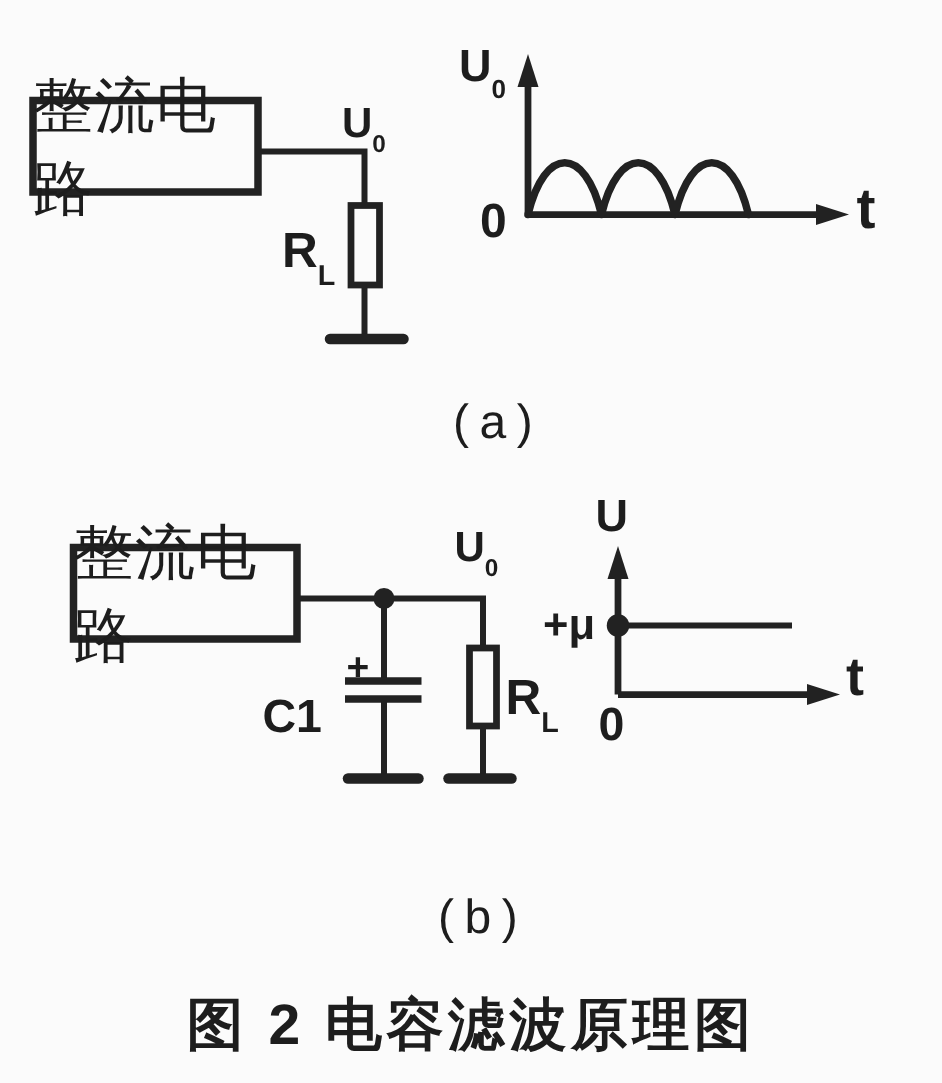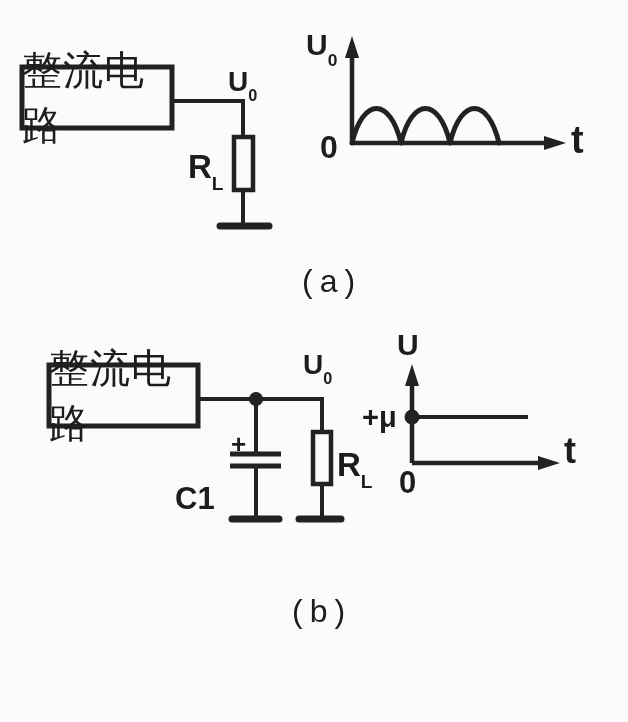--- a/index.html
+++ b/index.html
@@ -79,30 +79,31 @@
   <div class="lbl" style="left:571px;top:121px;font-size:38px;font-weight:600;">t</div>
 
   <div class="tag" style="left:302px;top:263px;">(a)</div>
 
   <div class="boxlbl" style="left:49px;top:365px;width:149px;height:61px;">整流电路</div>
 
   <div class="lbl" style="left:303px;top:351px;font-size:28px;"><span>U</span><sub>0</sub></div>
 
   <div class="lbl" style="left:231px;top:431px;font-size:26px;font-weight:700;">+</div>
 
-  <div class="lbl" style="left:175px;top:462px;font-size:31px;margin-top:21px;">C1</div>
+  <div class="lbl" style="left:175px;top:462px;font-size:31px;">C1</div>
 
   <div class="lbl" style="left:337px;top:448px;font-size:33px;"><span>R</span><sub>L</sub></div>
 
   <div class="lbl" style="left:397px;top:330px;font-size:30px;">U</div>
 
   <div class="lbl" style="left:362px;top:403px;font-size:29px;">+μ</div>
 
   <div class="lbl" style="left:399px;top:467px;font-size:31px;">0</div>
 
   <div class="lbl" style="left:564px;top:433px;font-size:36px;font-weight:600;">t</div>
 
   <div class="tag" style="left:292px;top:593px;">(b)</div>
 
+  <div class="caption">图 2 电容滤波原理图</div>
 
   <div class="watermark">头条 @电子工程世界</div>
 
 </div>
 
 </body></html>

